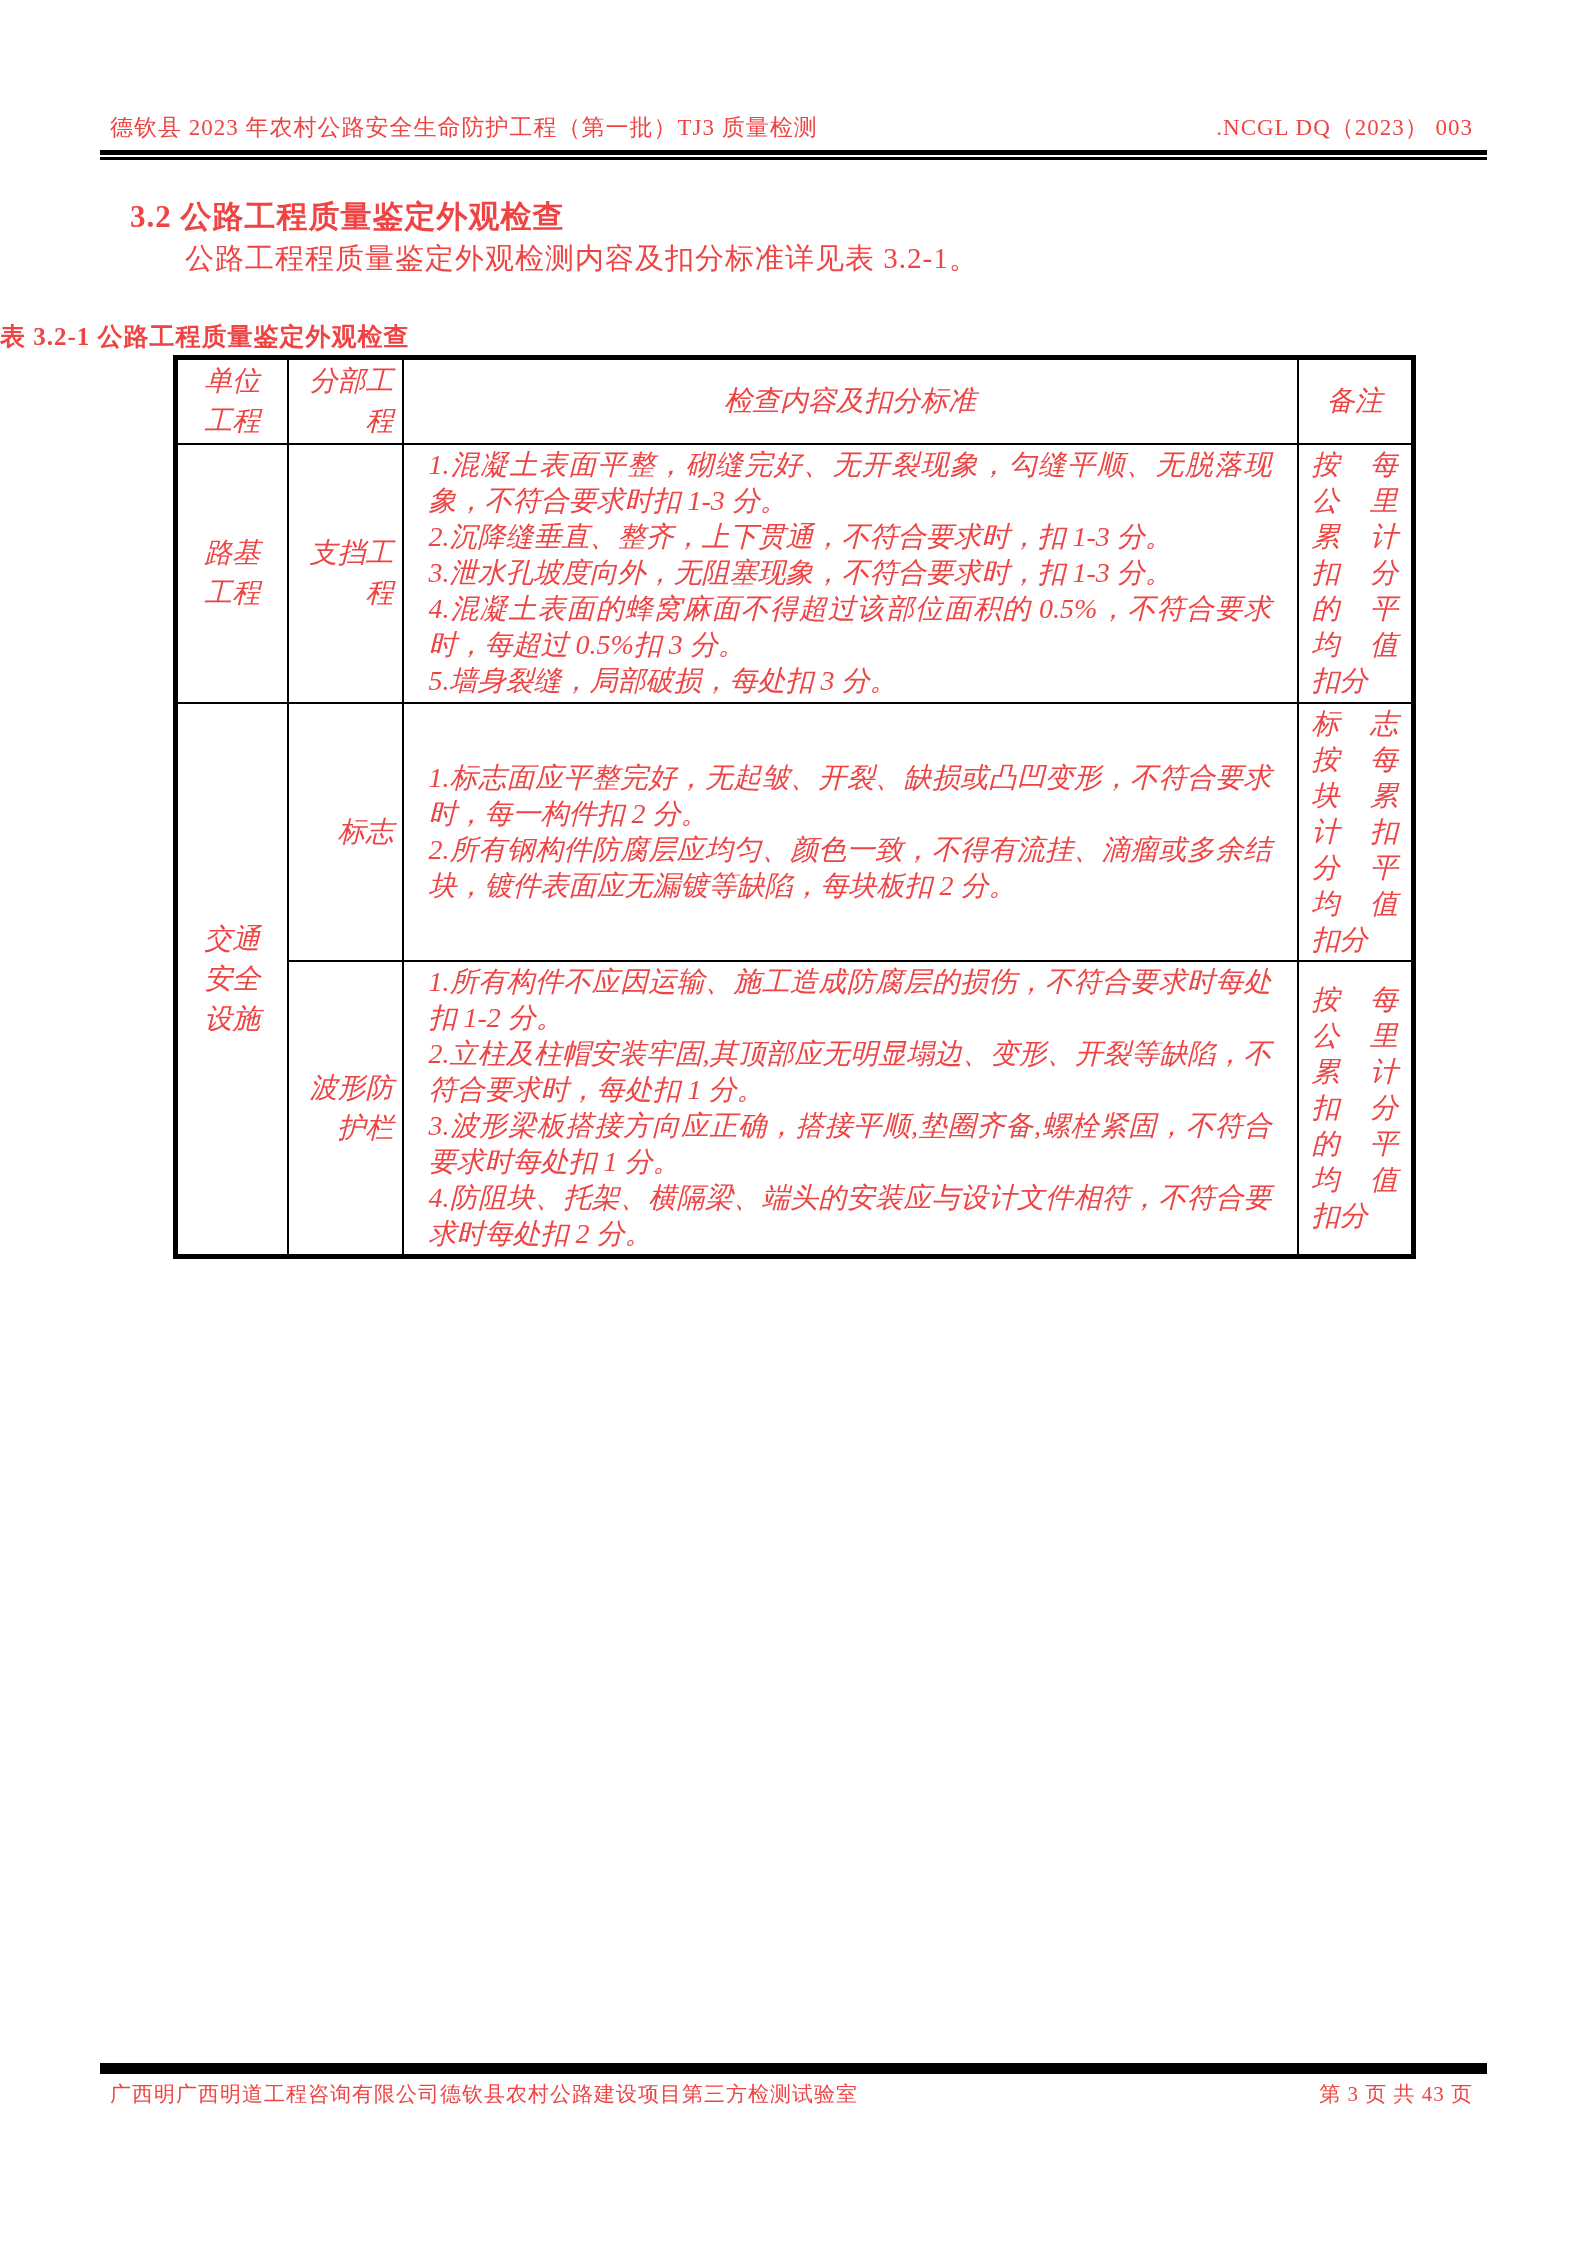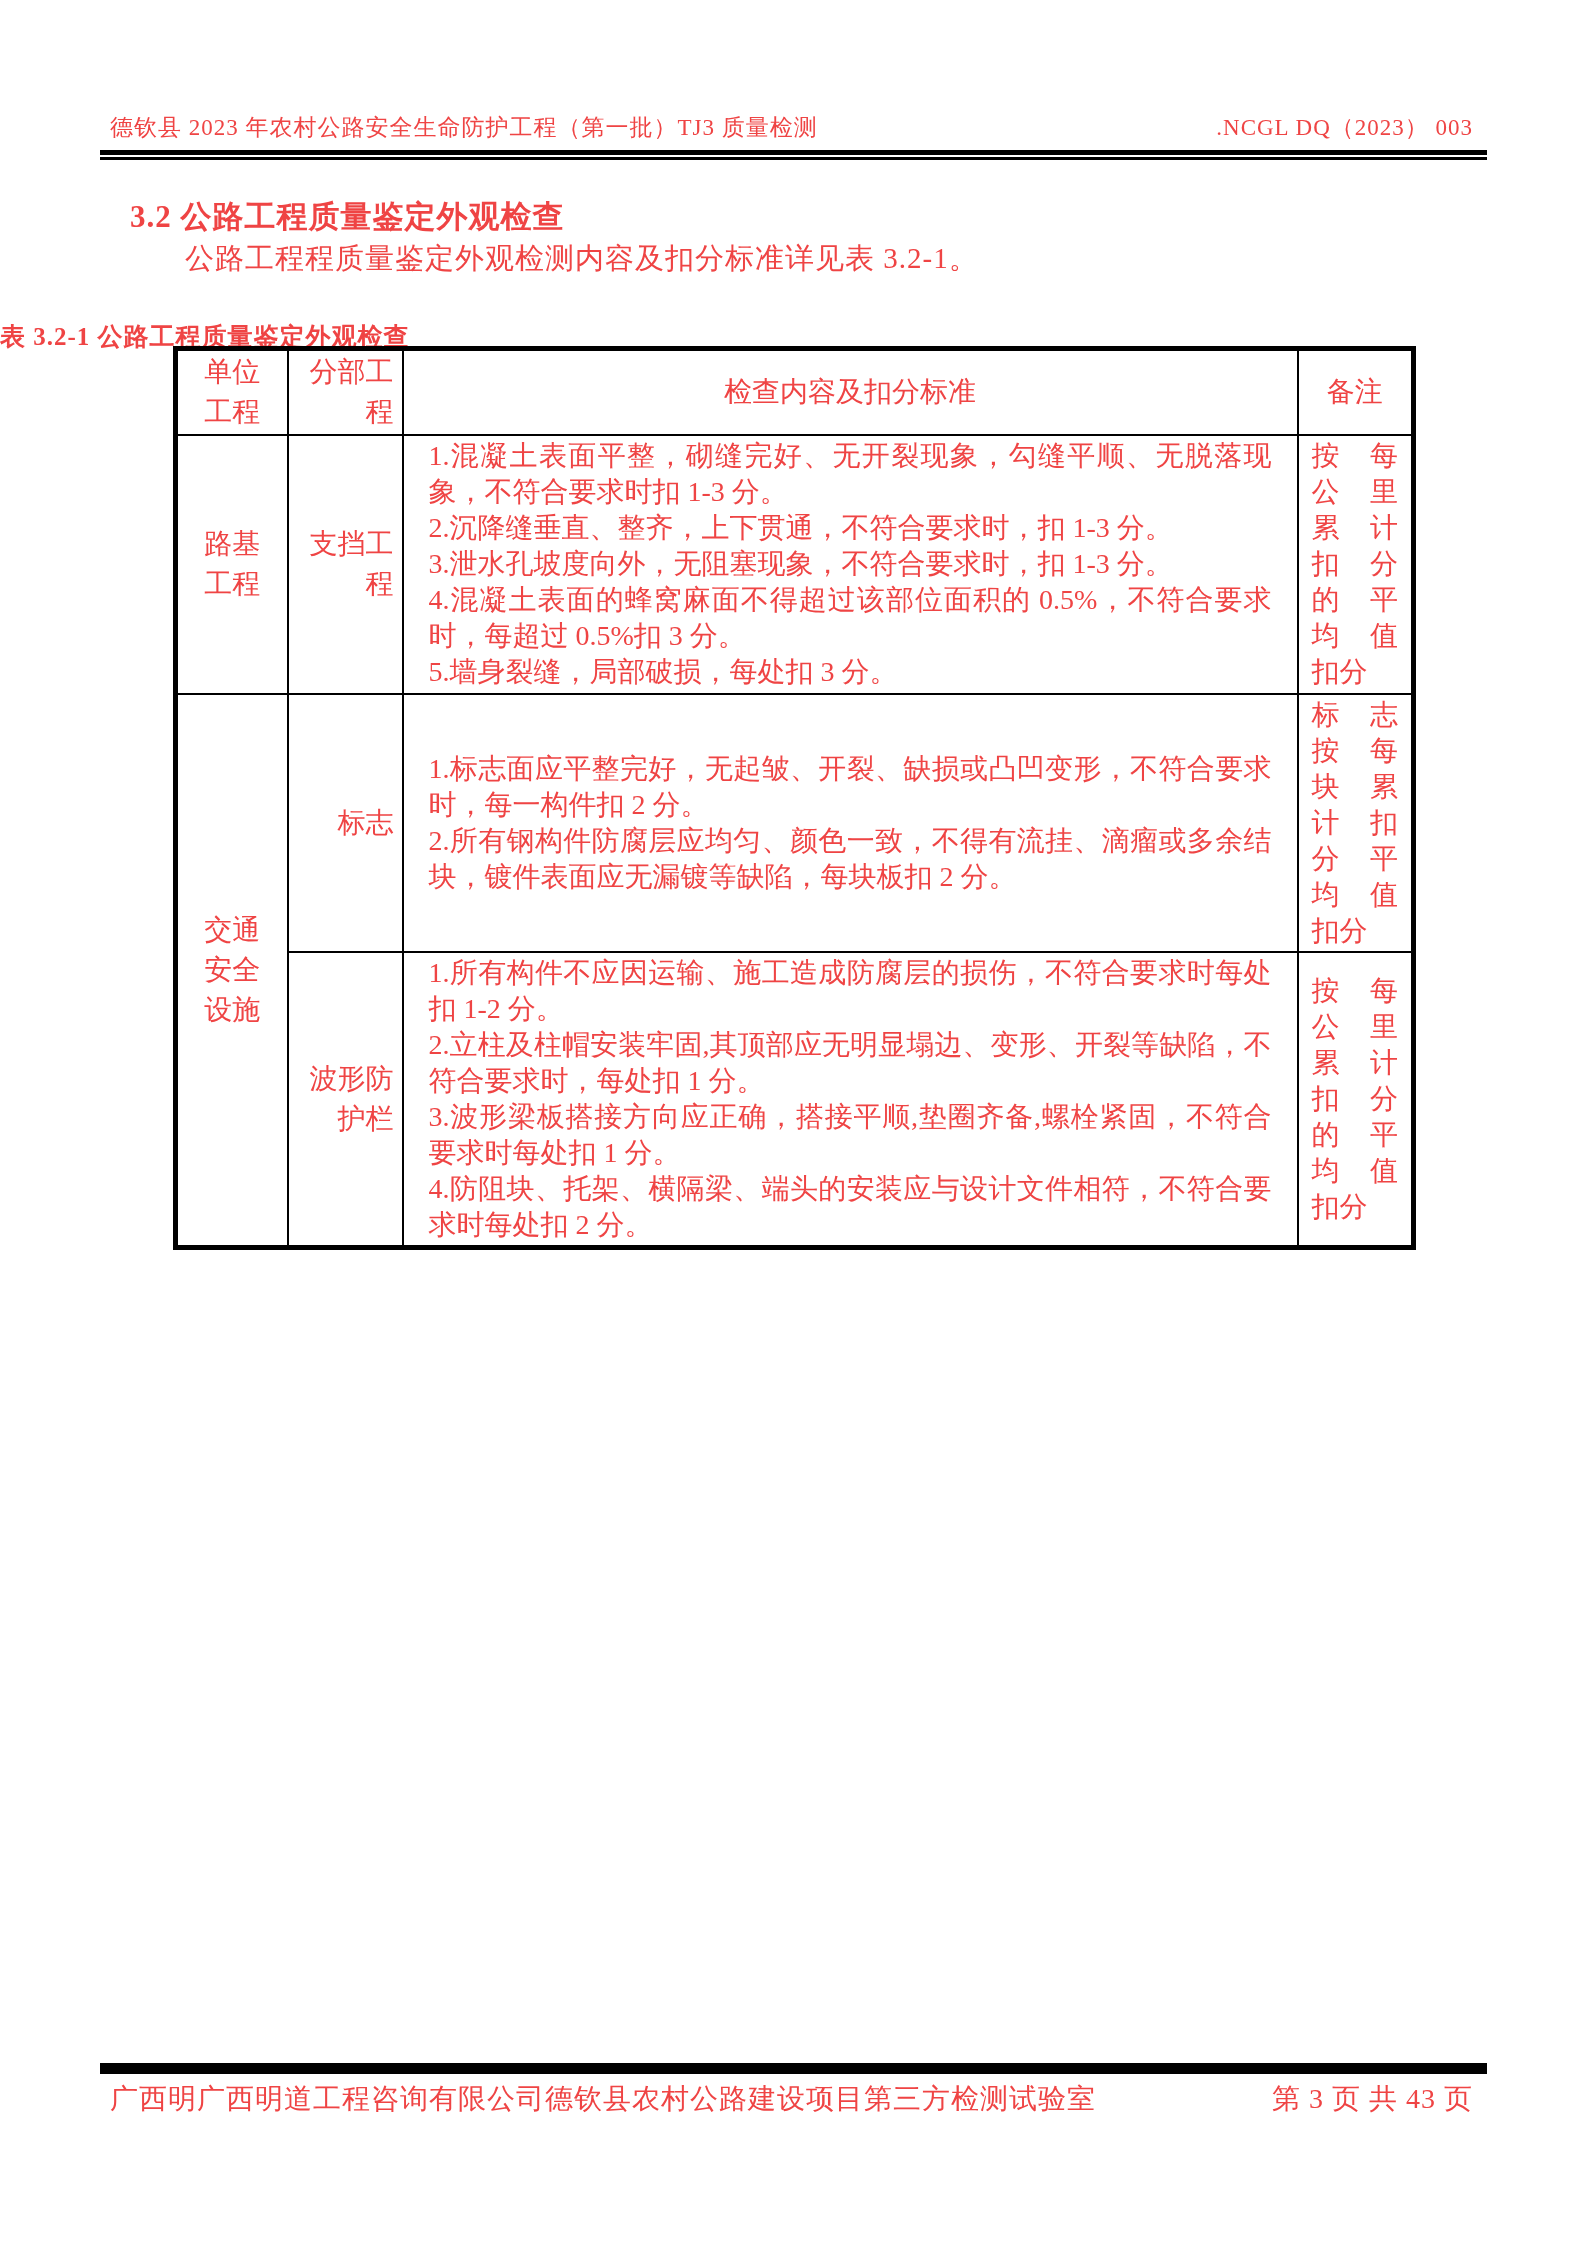--- a/index.html
+++ b/index.html
@@ -16,37 +16,37 @@
   .rule-gap { height:2px; background:#fff; }
   .rule-thin { height:3px; background:#000; }
 
   
   .heading { position:absolute; top:196px; left:130px; font-size:31px; font-weight:bold; letter-spacing:1px; }
   .para    { position:absolute; top:239px; left:185px; font-size:29px; letter-spacing:1px; }
   .table-title { position:absolute; top:320px; left:0; width:100%; text-align:left;
     font-size:25px; font-weight:bold; letter-spacing:1px; }
 
   
-  table.insp { position:absolute; top:346px; left:173px; width:1238px;
-    border-collapse:collapse; table-layout:fixed; border:5px solid #000; font-size:28px; }
+  table.insp { position:absolute; top:355px; left:173px; width:1238px;
+    border-collapse:collapse; table-layout:fixed; border:5px solid #000; font-size:28px;font-style:italic; }
   table.insp td { border:2px solid #000; vertical-align:middle; box-sizing:border-box; overflow:hidden; }
   .cell-center { text-align:center; line-height:40px; }
   .col-unit  { padding:0 20px; }
   .col-part  { padding:0 8px;text-align:right; }
   .content-cell { padding:2px 25px; text-align:justify; line-height:36px; word-break:normal; }
   .item-line { text-align:justify; }
   .remark-cell { padding:2px 13px; }
   .remark-line { display:flex; justify-content:space-between; height:36px; line-height:36px; }
   .remark-line.last { justify-content:flex-start; }
 
   
   .footer-bar { position:absolute; top:2063px; left:100px; width:1387px; height:11px; background:#000; }
   .footer-row { position:absolute; top:2080px; left:100px; width:1387px; box-sizing:border-box;
     display:flex; justify-content:space-between; align-items:baseline;
-    font-size:28px; letter-spacing:1px; padding:0 14px 0 10px; }
+    font-size:21px; letter-spacing:1px; padding:0 14px 0 10px; }
 </style>
 </head>
 <body>
 
 <div class="page">
 
   <div class="header">
     <div class="header-row">
       <span>德钦县 2023 年农村公路安全生命防护工程（第一批）TJ3 质量检测</span>
       <span>.NCGL DQ（2023）  003</span>

